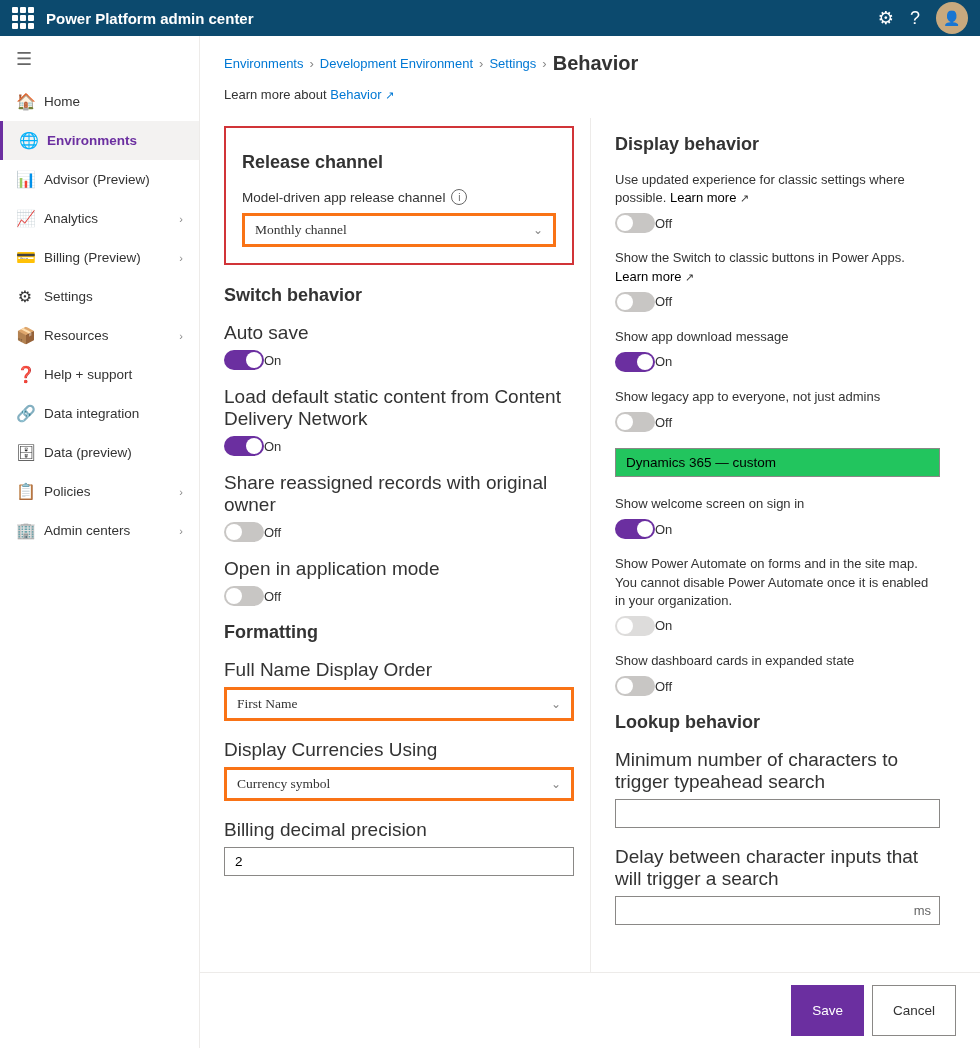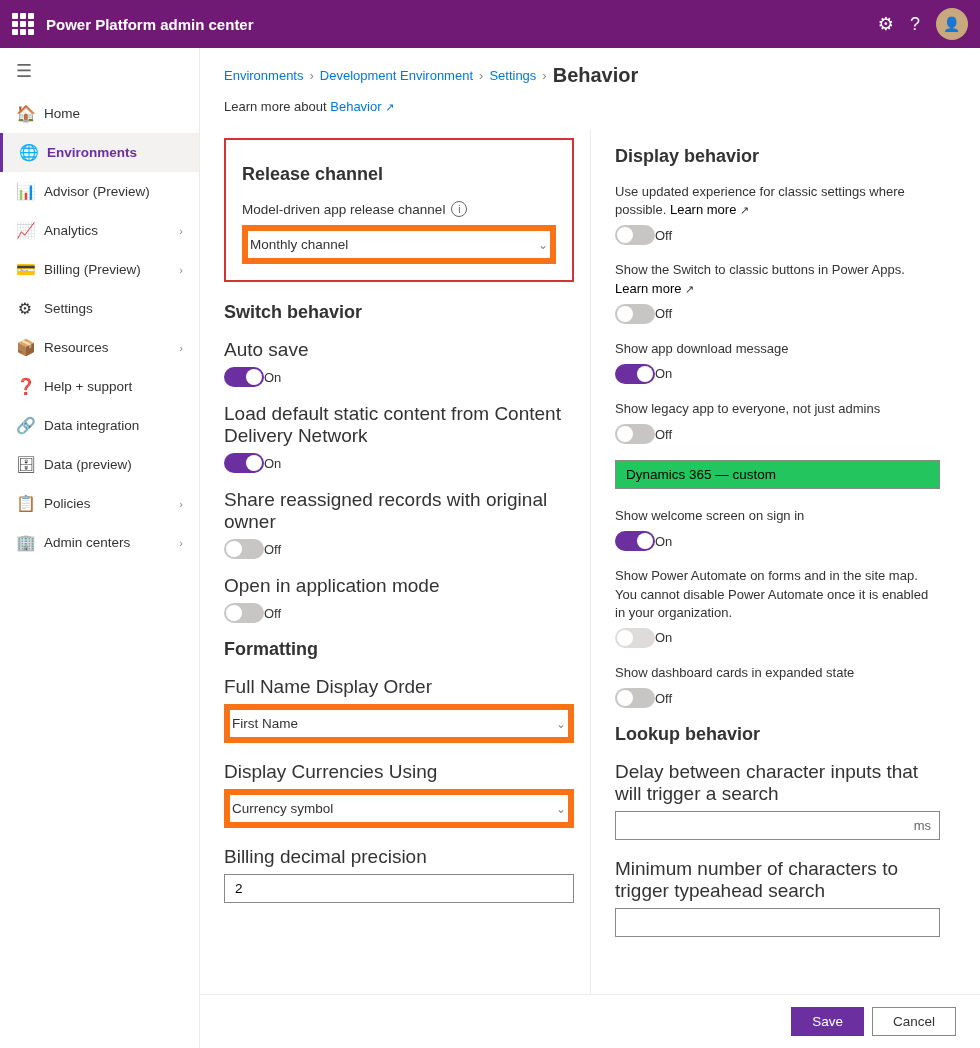--- a/index.html
+++ b/index.html
@@ -1,19 +1,19 @@
 <!DOCTYPE html>
 <html><head>
   <meta charset="utf-8">
   <style>
     * { box-sizing: border-box; margin: 0; padding: 0; }
     body { font-family: 'Segoe UI', sans-serif; font-size: 14px; color: #333; background: #f3f2f1; display: flex; flex-direction: column; height: 1048px; width: 980px; overflow: hidden; }
 
     
-    .topbar { background: #701a75; color: white; height: 48px; display: flex; align-items: center; padding: 0 12px; gap: 12px; flex-shrink: 0; }
+    .topbar { background: #0c4a6e; color: white; height: 36px; display: flex; align-items: center; padding: 0 12px; gap: 12px; flex-shrink: 0; }
     .topbar-grid-icon { display: grid; grid-template-columns: repeat(3,6px); grid-template-rows: repeat(3,6px); gap: 2px; cursor: pointer; }
     .topbar-grid-icon span { background: white; border-radius: 1px; display: block; width: 6px; height: 6px; }
     .topbar-title { font-size: 15px; font-weight: 600; color: white; flex: 1; }
     .topbar-icons { display: flex; gap: 16px; align-items: center; }
     .topbar-icon { color: white; font-size: 18px; cursor: pointer; }
     .avatar { width: 32px; height: 32px; border-radius: 50%; background: #c8a97e; overflow: hidden; display: flex; align-items: center; justify-content: center; font-size: 14px; color: white; cursor: pointer; }
 
     
     .main-layout { display: flex; flex: 1; overflow: hidden; }
 
@@ -45,21 +45,21 @@
 
     
     .section-title { font-size: 18px; font-weight: 600; color: #333; margin-bottom: 16px; margin-top: 8px; }
 
     
     .release-channel-box { border: 2px solid #d13438; padding: 16px; margin-bottom: 20px; }
     .release-channel-label { font-size: 13.5px; color: #333; margin-bottom: 8px; display: flex; align-items: center; gap: 6px; }
     .info-icon { width: 16px; height: 16px; border-radius: 50%; border: 1px solid #666; display: inline-flex; align-items: center; justify-content: center; font-size: 10px; color: #666; cursor: pointer; }
 
     
-    .dropdown { border: 6px solid #f97316; padding: 6px 2px; display: flex; align-items: center; justify-content: space-between; cursor: pointer; background: white; font-size: 13.5px; }
+    .dropdown { border: 3px solid #f97316; padding: 6px 10px; display: flex; align-items: center; justify-content: space-between; cursor: pointer; background: white; font-size: 13.5px; font-family: Liberation Serif, serif; }
     .dropdown .chev { color: #888; font-size: 12px; }
 
     
     .toggle-row { margin-bottom: 16px; }
     .toggle-container { display: flex; align-items: center; }
     .toggle { width: 40px; height: 20px; border-radius: 10px; position: relative; cursor: pointer; flex-shrink: 0; }
     .toggle.on { background: #6b2fa0; }
     .toggle.off { background: #c8c6c4; }
     .toggle.disabled { background: #c8c6c4; opacity: 0.6; cursor: not-allowed; }
     .toggle::after { content: ''; position: absolute; width: 16px; height: 16px; border-radius: 50%; background: white; top: 2px; transition: left 0.2s; }
@@ -84,21 +84,21 @@
     
     .legacy-app-name-input { border: 1px solid #8a8886; padding: 6px 10px; font-size: 13.5px; width: 100%; background: #22c55e; }
 
     
     .lookup-input-row { display: flex; align-items: center; border: 1px solid #8a8886; }
     .lookup-input-row input { border: none; padding: 6px 10px; font-size: 13.5px; flex: 1; outline: none; }
     .lookup-input-row .unit { padding: 6px 8px; font-size: 13px; color: #666; }
 
     
     .bottom-bar { border-top: 1px solid #edebe9; padding: 12px 24px; display: flex; justify-content: flex-end; gap: 8px; background: white; flex-shrink: 0; }
-    .btn { padding: 6px 20px; font-size: 13.5px; cursor: pointer; border: 1px solid #8a8886; background: white; color: #333; }
+    .btn { padding: 17px 20px; font-size: 13.5px; cursor: pointer; border: 1px solid #8a8886; background: white; color: #333; }
     .btn-primary { background: #6b2fa0; color: white; border-color: #6b2fa0; }
   </style>
 </head>
 <body>
 
 <div class="topbar">
   <div class="topbar-grid-icon">
     <span></span>
       <span></span>
       <span></span>
@@ -333,32 +333,32 @@
           <div class="desc-text">Show dashboard cards in expanded state</div>
           <div class="toggle-container">
             <div class="toggle off"></div>
             <span class="toggle-status">Off</span>
           </div>
         </div>
 
         <div class="section-title" style="margin-top:16px;">Lookup behavior</div>
 
         <div class="form-group">
+          <span class="sub-label">Minimum number of characters to trigger typeahead search</span>
+          <input class="input-field" type="text" value="" style="">
+        </div>
+
+        <div class="form-group">
           <span class="sub-label">Delay between character inputs that will trigger a search</span>
           <div class="lookup-input-row">
             <input type="text" value="" style="">
             <span class="unit">ms</span>
           </div>
         </div>
 
-        <div class="form-group">
-          <span class="sub-label">Minimum number of characters to trigger typeahead search</span>
-          <input class="input-field" type="text" value="" style="">
-        </div>
-
       </div>
     </div>
 
     <div class="bottom-bar">
       <button class="btn btn-primary">Save</button>
       <button class="btn">Cancel</button>
     </div>
   </div>
 </div>
 

